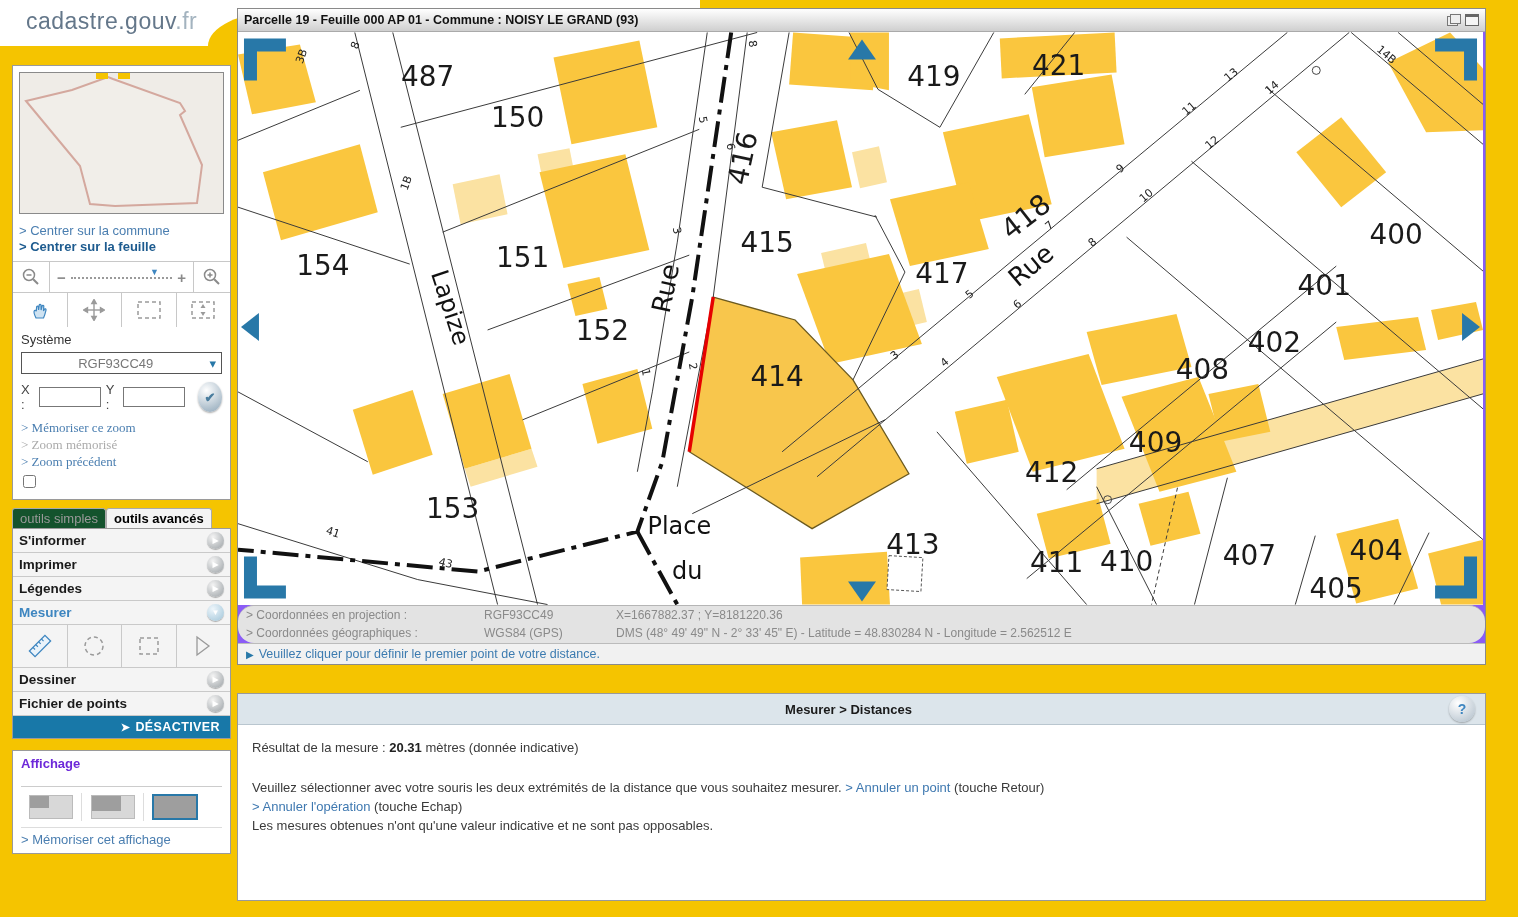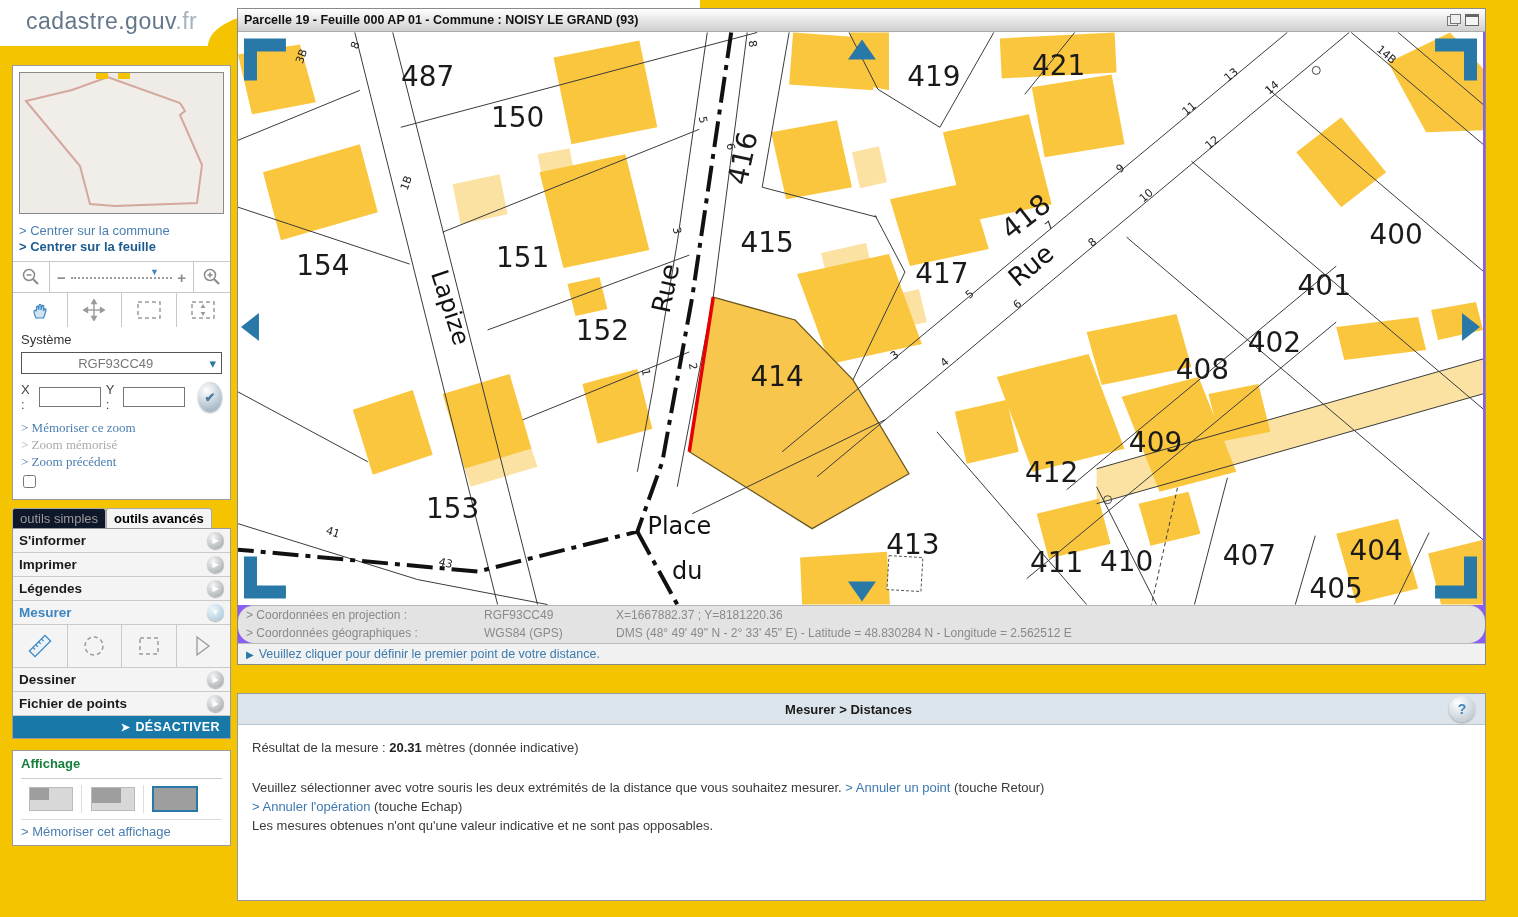--- a/index.html
+++ b/index.html
@@ -39,38 +39,38 @@
           background:radial-gradient(circle at 35% 28%,#ffffff,#aebfcc 70%,#8fa6b8);
           display:flex;align-items:center;justify-content:center;color:#4a7d9e;font-weight:bold;cursor:pointer;
           box-shadow:0 1px 2px rgba(0,0,0,.35);}
   .linkcol{padding:2px 8px;line-height:17px;font-family:Liberation Serif, serif;}
   .sb-link.gray{color:#aaa;}
   .flagrow{padding:2px 6px 8px;font-size:12.4px;color:#222;display:flex;gap:4px;line-height:15px;}
   .flagrow input{margin-top:1px;}
   
   #tabs{margin-top:8px;display:flex;}
   .tab{padding:2px 7px;font-size:13px;border:1px solid #aaa;border-bottom:none;border-radius:3px 3px 0 0;cursor:pointer;}
-  .tab.inactive{background:#0f172a;color:#999;text-align:center;}
+  .tab.inactive{background:#14532d;color:#999;text-align:center;}
   .tab.active{background:#F4F4F4;color:#000;font-weight:bold;}
   #menu{background:#F4F4F4;border:1px solid #9a9a9a;}
   .mrow{height:23px;display:flex;align-items:center;border-bottom:1px solid #c9c9c9;padding:0 6px;cursor:pointer;}
   .mrow .mlabel{flex:1;font-weight:bold;color:#1a1a1a;font-size:13.5px;}
   .mrow.active .mlabel{color:#3E86C0;}
   .sphere{width:17px;height:17px;border-radius:50%;background:radial-gradient(circle at 35% 30%,#f4f4f4,#9aa0a4);
           display:flex;align-items:center;justify-content:center;color:#fff;font-size:8px;box-shadow:0 1px 1px rgba(0,0,0,.3);}
   .sphere.blue{background:radial-gradient(circle at 35% 30%,#eef6fb,#9fc4d8);}
   .mtools{height:42px;display:flex;border-bottom:1px solid #c9c9c9;}
   .mtc{flex:1;display:flex;align-items:center;justify-content:center;border-right:1px solid #c9c9c9;cursor:pointer;}
   .mtc:last-child{border-right:none;}
   #deactivate{height:22px;background:#1878A8;display:flex;align-items:center;justify-content:flex-end;
               padding-right:10px;color:#fff;font-weight:bold;font-size:12.5px;letter-spacing:.4px;cursor:pointer;}
   #deactivate .darr{margin-right:5px;font-size:11px;}
   
   #affbox{margin-top:11px;background:#fff;border:1px solid #9a9a9a;padding:5px 8px 6px;}
-  #affbox .atitle{font-weight:bold;color:#15803d;border-bottom:1px solid #ccc;padding-bottom:7px;}
+  #affbox .atitle{font-weight:bold;color:#6d28d9;border-bottom:1px solid #ccc;padding-bottom:15px;}
   .affrow{display:flex;gap:1px;padding:6px 0;border-bottom:1px solid #ddd;}
   .affbtn{width:60px;height:28px;display:flex;align-items:center;justify-content:center;border-right:1px solid #ddd;cursor:pointer;}
   .affbtn:last-child{border-right:none;}
   .affic{width:42px;height:22px;background:#D8D8D8;border:1px solid #bbb;position:relative;}
   .affic .inner{position:absolute;left:0;top:0;background:#9e9e9e;}
   .affic.sel{border:2px solid #2878A8;background:#9e9e9e;}
   .afflink{padding-top:4px;}
   
   #mapwin{position:absolute;left:237px;top:8px;width:1247px;border:1px solid #8a8a8a;background:#8b5cf6;}
   #maptitle{height:22px;background:linear-gradient(#ffffff,#cfcfcf);display:flex;align-items:center;

